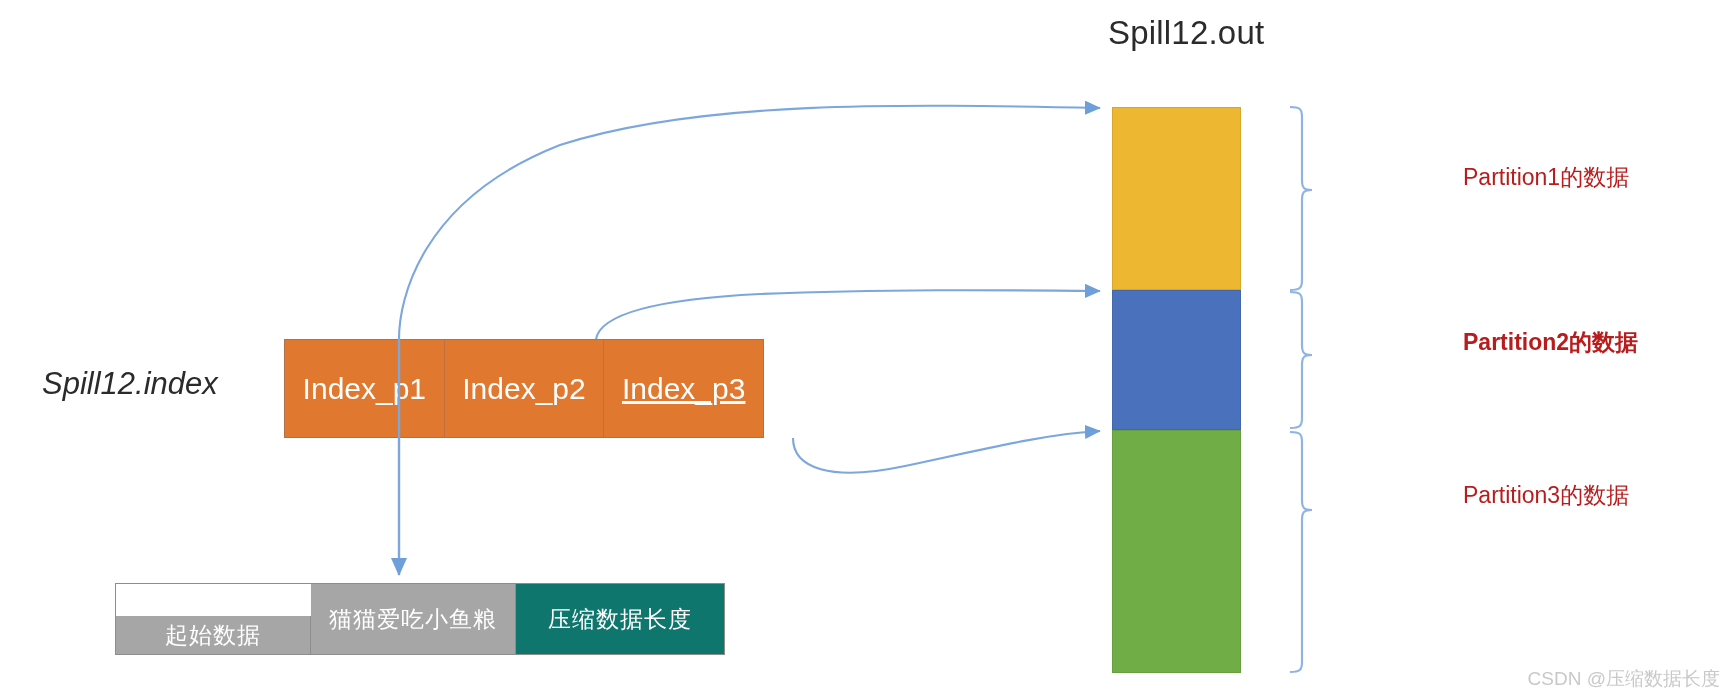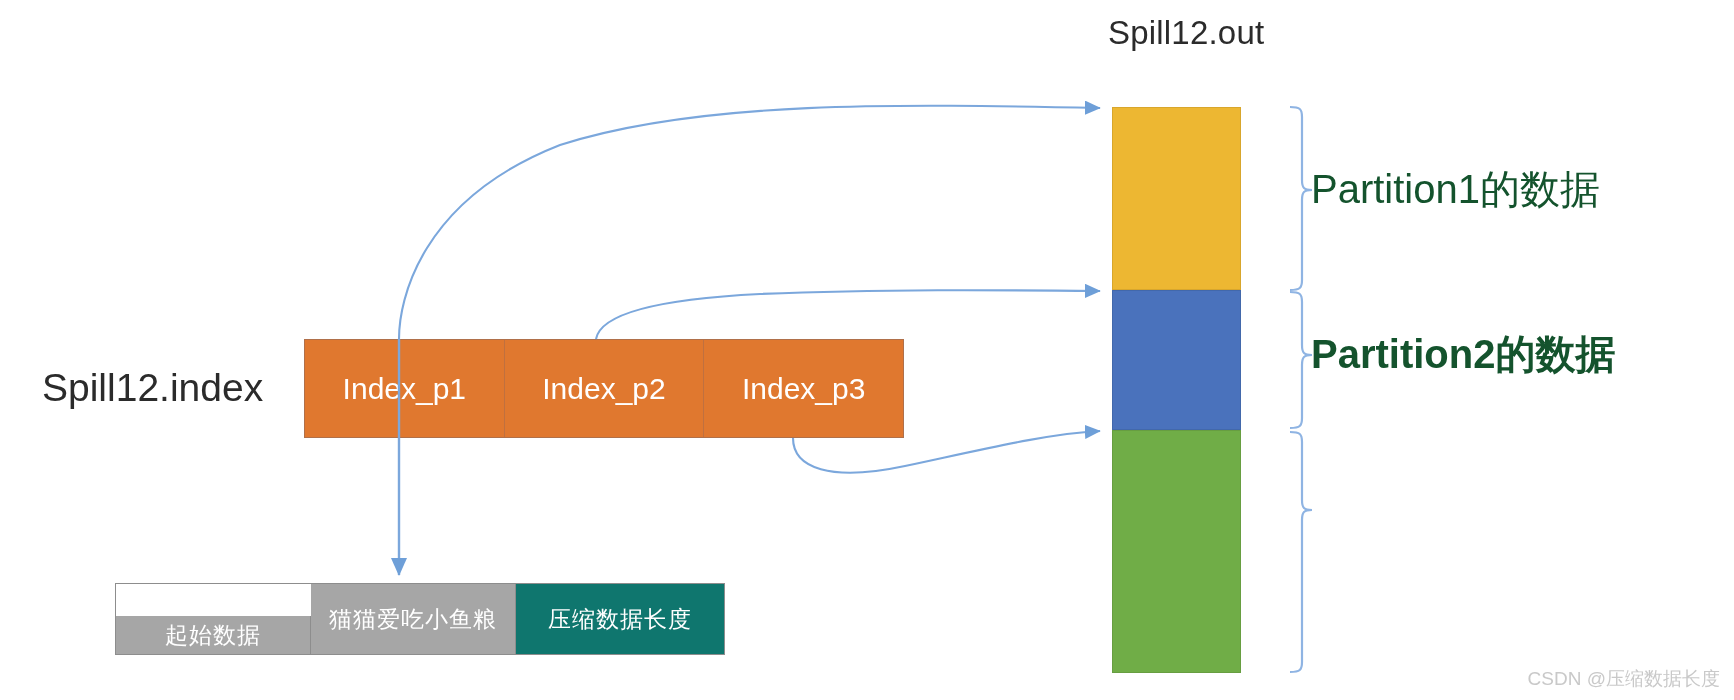--- a/index.html
+++ b/index.html
@@ -23,48 +23,49 @@
     top: 14px;
     font-size: 33px;
     color: #2b2b2b;
     letter-spacing: 0.2px;
     white-space: nowrap;
   }
   .label-index {
     position: absolute;
     left: 42px;
     top: 366px;
-    font-size: 39px;
+    font-size: 31px;
     color: #2b2b2b;
     white-space: nowrap;
+    font-style: italic;
   }
 
   
   .index-strip {
     position: absolute;
-    left: 304px;
+    left: 284px;
     top: 339px;
-    width: 600px;
+    width: 480px;
     height: 99px;
     display: flex;
     box-sizing: border-box;
     border: 1px solid #b0704a;
   }
   .index-cell {
     flex: 1 1 0;
     background: #E0782F;
     display: flex;
     align-items: center;
     justify-content: center;
     color: #ffffff;
     font-size: 30px;
     box-sizing: border-box;
     border-right: 1px solid #c0703f;
   }
-  .index-cell:last-child { border-right: none; }
+  .index-cell:last-child { border-right: none; text-decoration: underline; }
 
   
   .gray-strip {
     position: absolute;
     left: 115px;
     top: 583px;
     width: 610px;
     height: 72px;
     display: flex;
     box-sizing: border-box;
@@ -100,24 +101,24 @@
     width: 100%;
     box-sizing: border-box;
   }
   .seg-p1 { top: 0px;   height: 183px; background: #EDB732; border: 1px solid #d8a62c; }
   .seg-p2 { top: 183px; height: 140px; background: #4A72BC; border: 1px solid #4268ab; }
   .seg-p3 { top: 323px; height: 243px; background: #70AD47; border: 1px solid #679e41; }
 
   
   .part-label {
     position: absolute;
-    font-size: 40px;
-    color: #14532d;
+    font-size: 23px;
+    color: #b91c1c;
     white-space: nowrap;
-    left: 1311px;
+    left: 1463px;
   }
   .pl-0 { top: 162px; }
   .pl-1 { top: 327px; font-weight: bold; }
   .pl-2 { top: 480px; }
 
   
   #overlay {
     position: absolute;
     left: 0; top: 0;
     width: 1734px;
@@ -157,20 +158,21 @@
   </div>
 
   <div class="out-bar">
     <div class="seg seg-p1" style="background: rgb(237, 183, 50);"></div>
     <div class="seg seg-p2" style="background: rgb(74, 114, 188);"></div>
     <div class="seg seg-p3" style="background: rgb(112, 173, 71);"></div>
   </div>
 
   <div class="part-label pl-0">Partition1的数据</div>
   <div class="part-label pl-1">Partition2的数据</div>
+  <div class="part-label pl-2">Partition3的数据</div>
 
   <svg id="overlay" viewBox="0 0 1734 700">
     <defs>
       <marker id="ah" markerWidth="9" markerHeight="9" refX="7.2" refY="3.4" orient="auto" markerUnits="strokeWidth">
         <path d="M0,0 L7.6,3.4 L0,6.8 z" fill="#6E9FD8"></path>
       </marker>
     </defs>
 
     <path d="M399,339 C399,300 420,200 560,145 C700,100 900,104 1100,108" fill="none" stroke="#7BA7DC" stroke-width="2.1" marker-end="url(#ah)"></path>
 

